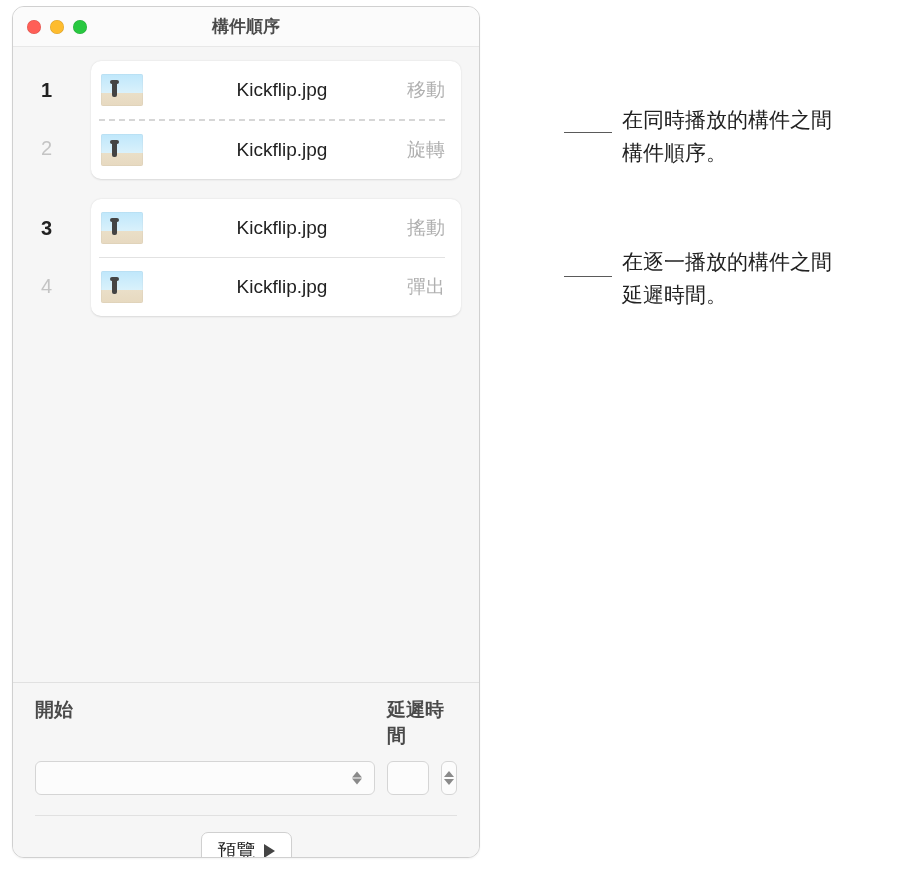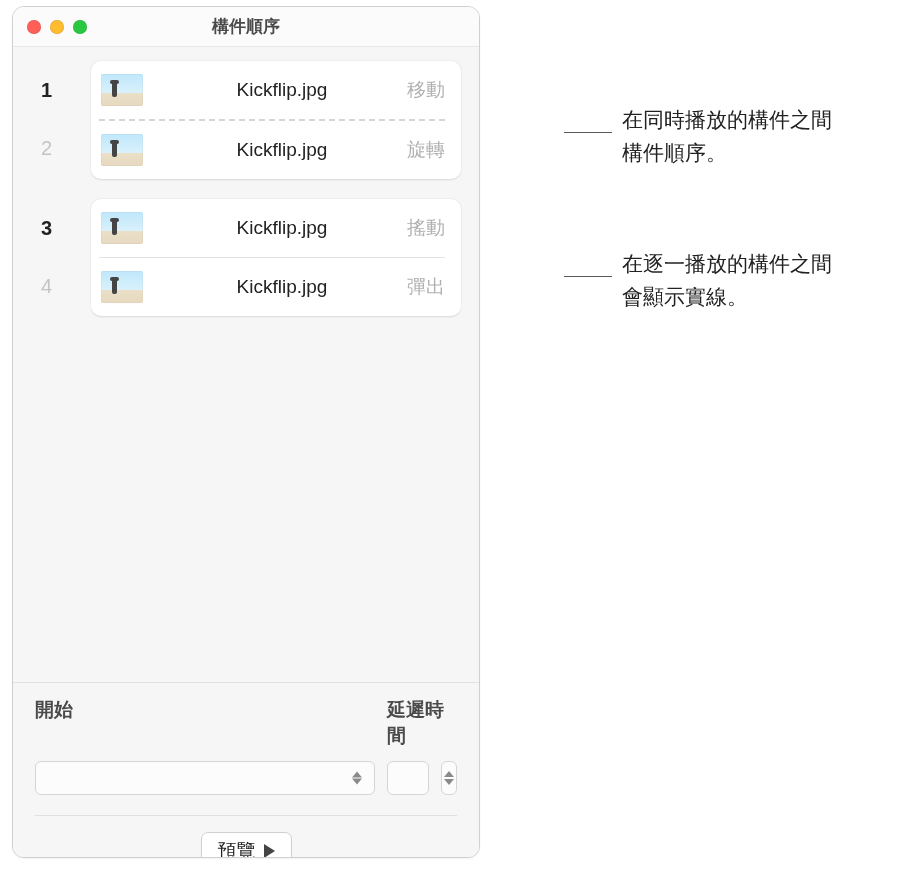--- a/index.html
+++ b/index.html
@@ -222,21 +222,21 @@
     }
     .callout-text {
       font-size: 21px;
       line-height: 1.55;
       color: #222;
       white-space: nowrap;
     }
     .callout.c1 { left: 564px; top: 100px; }
     .callout.c1 .callout-line { width: 48px; }
     .callout.c1 .callout-text { margin-left: 10px; transform: translateY(4px);}
-    .callout.c2 { left: 564px; top: 244px; }
+    .callout.c2 { left: 564px; top: 244px; font-family: Liberation Mono, monospace; }
     .callout.c2 .callout-line { width: 48px; }
     .callout.c2 .callout-text { margin-left: 10px; transform: translateY(4px);}
   </style>
 </head>
 <body>
 
 <div class="window">
 
   <div class="titlebar">
     <div class="traffic-lights">
@@ -337,15 +337,15 @@
   <div class="callout-line"></div>
   <div class="callout-text">
     <span>在同時播放的構件之間</span><br>
     <span>構件順序。</span>
   </div>
 </div>
 <div class="callout c2">
   <div class="callout-line"></div>
   <div class="callout-text">
     <span>在逐一播放的構件之間</span><br>
-    <span>會顯示實線。</span>
+    <span>延遲時間。</span>
   </div>
 </div>
 
 </body></html>

